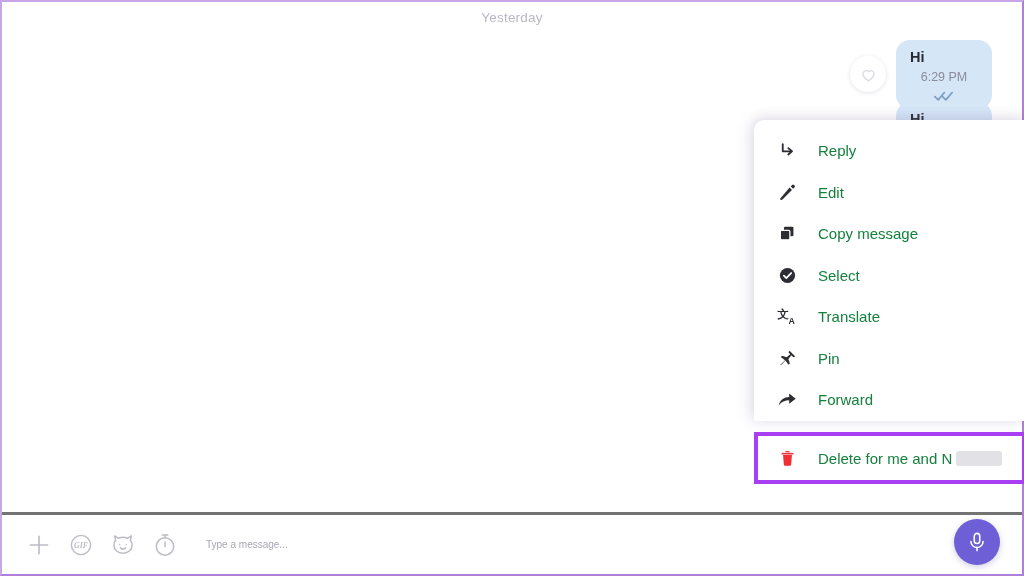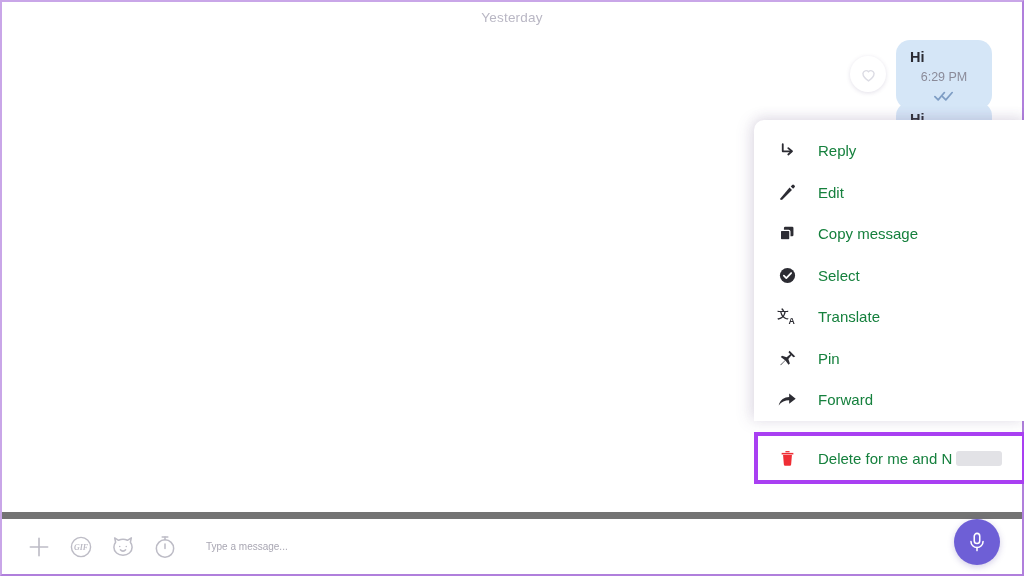--- a/index.html
+++ b/index.html
@@ -135,21 +135,21 @@
     vertical-align: -2px;
     margin-left: 4px;
   }
 
   
   .composer {
     position: absolute;
     left: 0; right: 0; bottom: 0;
     height: 62px;
     background: #ffffff;
-    border-top: 7px solid #737373;
+    border-top: 3px solid #737373;
     display: flex;
     align-items: center;
     padding-left: 20px;
   }
   .tool-icon {
     width: 34px; height: 34px;
     display: flex; align-items: center; justify-content: center;
     flex: 0 0 auto;
     margin-right: 8px;
   }

